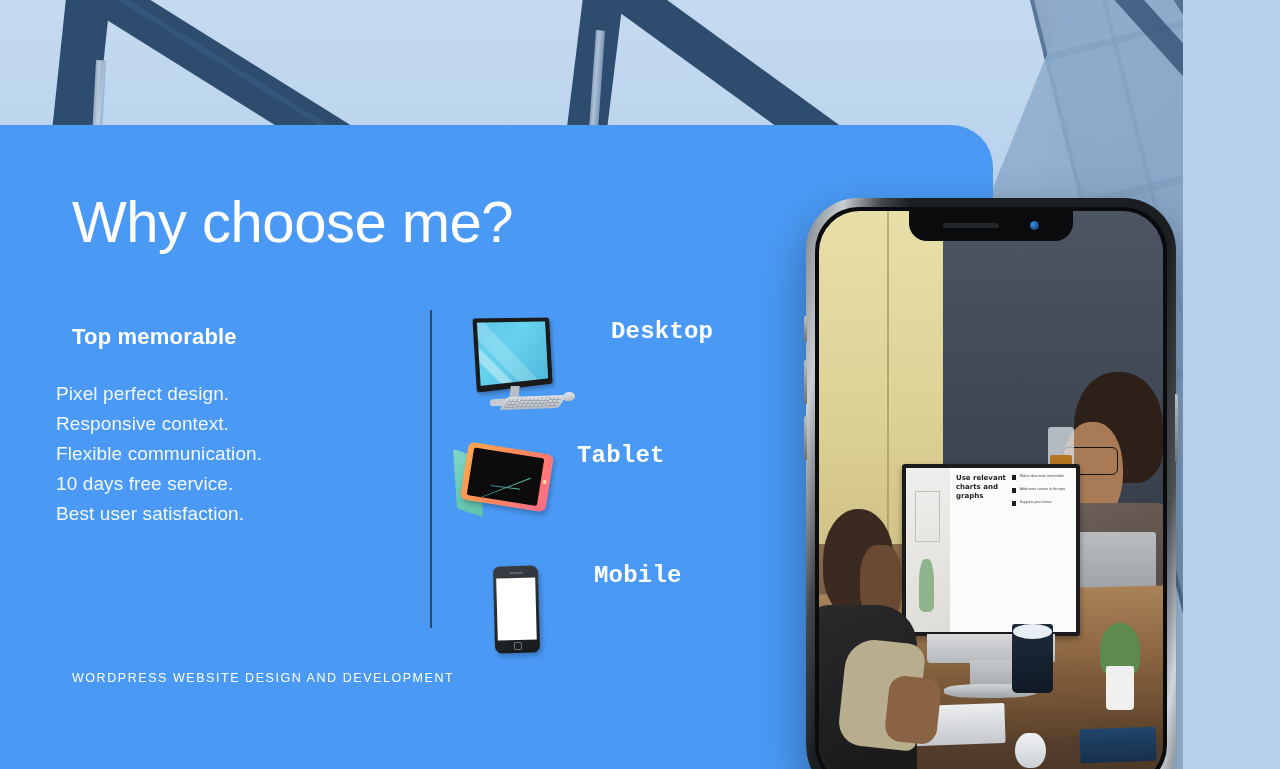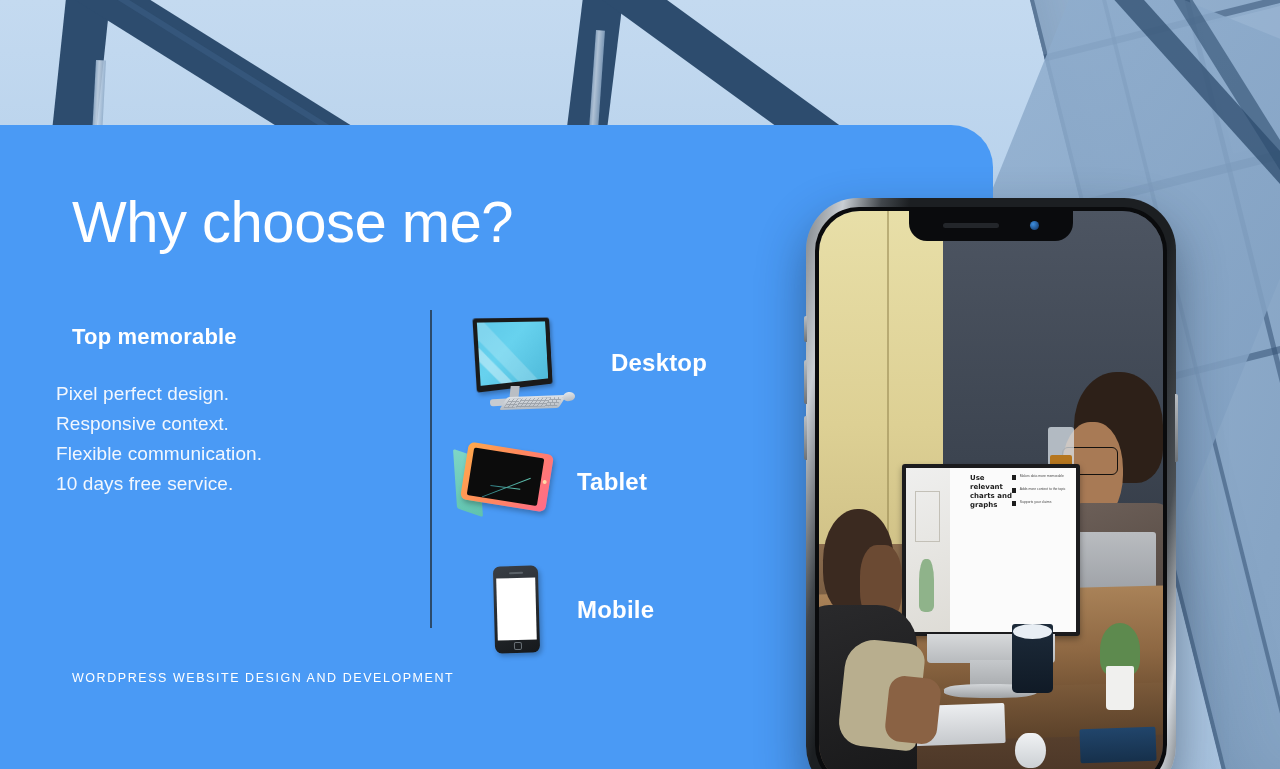--- a/index.html
+++ b/index.html
@@ -2,21 +2,21 @@
 <html><head>
 <meta charset="utf-8">
 <title>Why choose me</title>
 <style>
   * { margin:0; padding:0; box-sizing:border-box; }
   html,body{ width:1280px; height:769px; overflow:hidden; }
   body{
     font-family:"Liberation Sans", sans-serif;
     background:#b8d0ea;
   }
-  .stage{ position:relative; width:1280px; height:769px; overflow:hidden; }
+  .stage{ position:relative; width:1183px; height:769px; overflow:hidden; }
 
   
   .bg{ position:absolute; inset:0; overflow:hidden;
        background:linear-gradient(160deg,#cfe0f2 0%,#b6cfe9 45%,#a9c4e0 100%); }
   .sky{ position:absolute; left:0; top:0; width:1050px; height:380px;
         background:linear-gradient(180deg,#c4daf0 0%,#aecbe8 100%); }
 
   
   .beam{ position:absolute; background:#2d4c6e; transform-origin:0 0; }
   .beam.lite{ background:#3a5d83; }
@@ -65,21 +65,21 @@
     background:#2b4a6b;
   }
 
   .caption{
     position:absolute; left:72px; top:671px;
     font-size:12.5px; font-weight:500; color:#ffffff;
     letter-spacing:1.55px; white-space:nowrap;
   }
 
   
-  .dev-row{ position:absolute; display:flex; align-items:center; }
+  .dev-row{ position:absolute; display:flex; align-items:flex-start;font-family:Liberation Mono, monospace; }
   .dev-label{ font-size:24px; font-weight:700; color:#ffffff; letter-spacing:.2px; }
   .dev-art{ position:relative; }
 
   
   #row-desktop{ left:470px; top:318px; }
   #row-desktop .dev-art{ width:105px; height:90px; }
   .mon-body{
     position:absolute; left:4px; top:0; width:82px; height:70px;
     background:#1a1a1a; border-radius:3px;
     transform:perspective(260px) rotateY(22deg) rotateZ(-3.5deg);
@@ -233,21 +233,21 @@
     background:#1b1b1d; border-radius:3px; box-shadow:0 3px 6px rgba(0,0,0,.35); }
   .imac-scr{ position:absolute; left:4px; top:4px; right:4px; bottom:4px;
     background:#fbfbfb; overflow:hidden; display:flex; }
   .imac-pic{ width:26%; height:100%;
     background:linear-gradient(160deg,#efefee,#dedcd6);
     position:relative; }
   .imac-pic:before{ content:""; position:absolute; left:22%; top:14%; width:52%; height:30%;
     border:1px solid #c3c0b7; }
   .imac-pic:after{ content:""; position:absolute; left:30%; top:56%; width:34%; height:32%;
     background:#8fb38a; border-radius:40% 40% 6px 6px; }
-  .imac-txt{ flex:1; position:relative; padding:6px 4px 4px 20px; }
+  .imac-txt{ flex:1; position:relative; padding:6px 4px 4px 6px; }
   .imac-head{ font-size:7px; line-height:9px; font-weight:600; color:#1d1d1d;
     width:48%; font-family:"DejaVu Sans", sans-serif; }
   .imac-bul{ position:absolute; right:4px; top:6px; width:48%; }
   .imac-bul div{ display:flex; gap:4px; margin-bottom:7px; }
   .imac-bul i{ display:block; width:4px; height:5px; background:#1d1d1d; flex:none; margin-top:1px; }
   .imac-bul span{ font-size:3.4px; line-height:5px; color:#4a4a4a; filter:blur(.3px); }
   .imac-chin{ position:absolute; left:14%; bottom:-16%; width:72%; height:17%;
     background:linear-gradient(180deg,#d7d9db,#b7babd); border-radius:0 0 4px 4px; }
   .imac-stand{ position:absolute; left:38%; bottom:-30%; width:24%; height:16%;
     background:linear-gradient(180deg,#c5c8cb,#a9acaf); }
@@ -346,20 +346,21 @@
 
   <h1 class="title">Why choose me?</h1>
 
   <h2 class="svc-head">Top memorable</h2>
 
   <ul class="svc-list">
     <li>Pixel perfect design.</li>
     <li>Responsive context.</li>
     <li>Flexible communication.</li>
     <li>10 days free service.</li>
+    <li>Best user satisfaction.</li>
   </ul>
 
   <div class="divider"></div>
 
   <div class="caption">WORDPRESS WEBSITE DESIGN AND DEVELOPMENT</div>
 
   <div class="dev-row" id="row-desktop">
     <div class="dev-art">
       <div class="mon-body">
         <div class="mon-screen"></div>
@@ -384,21 +385,21 @@
   </div>
 
   <div class="dev-row" id="row-mobile">
     <div class="dev-art">
       <div class="phn-body">
         <div class="phn-spk"></div>
         <div class="phn-screen"></div>
         <div class="phn-home"></div>
       </div>
     </div>
-    <div class="dev-label" style="margin-left:12px">Mobile</div>
+    <div class="dev-label" style="margin-left:29px">Mobile</div>
   </div>
 
   <div class="mock">
     <div class="side-btn sb-l1"></div>
     <div class="side-btn sb-l2"></div>
     <div class="side-btn sb-l3"></div>
     <div class="side-btn sb-r1"></div>
 
     <div class="mock-inner">
       <div class="mock-screen">

